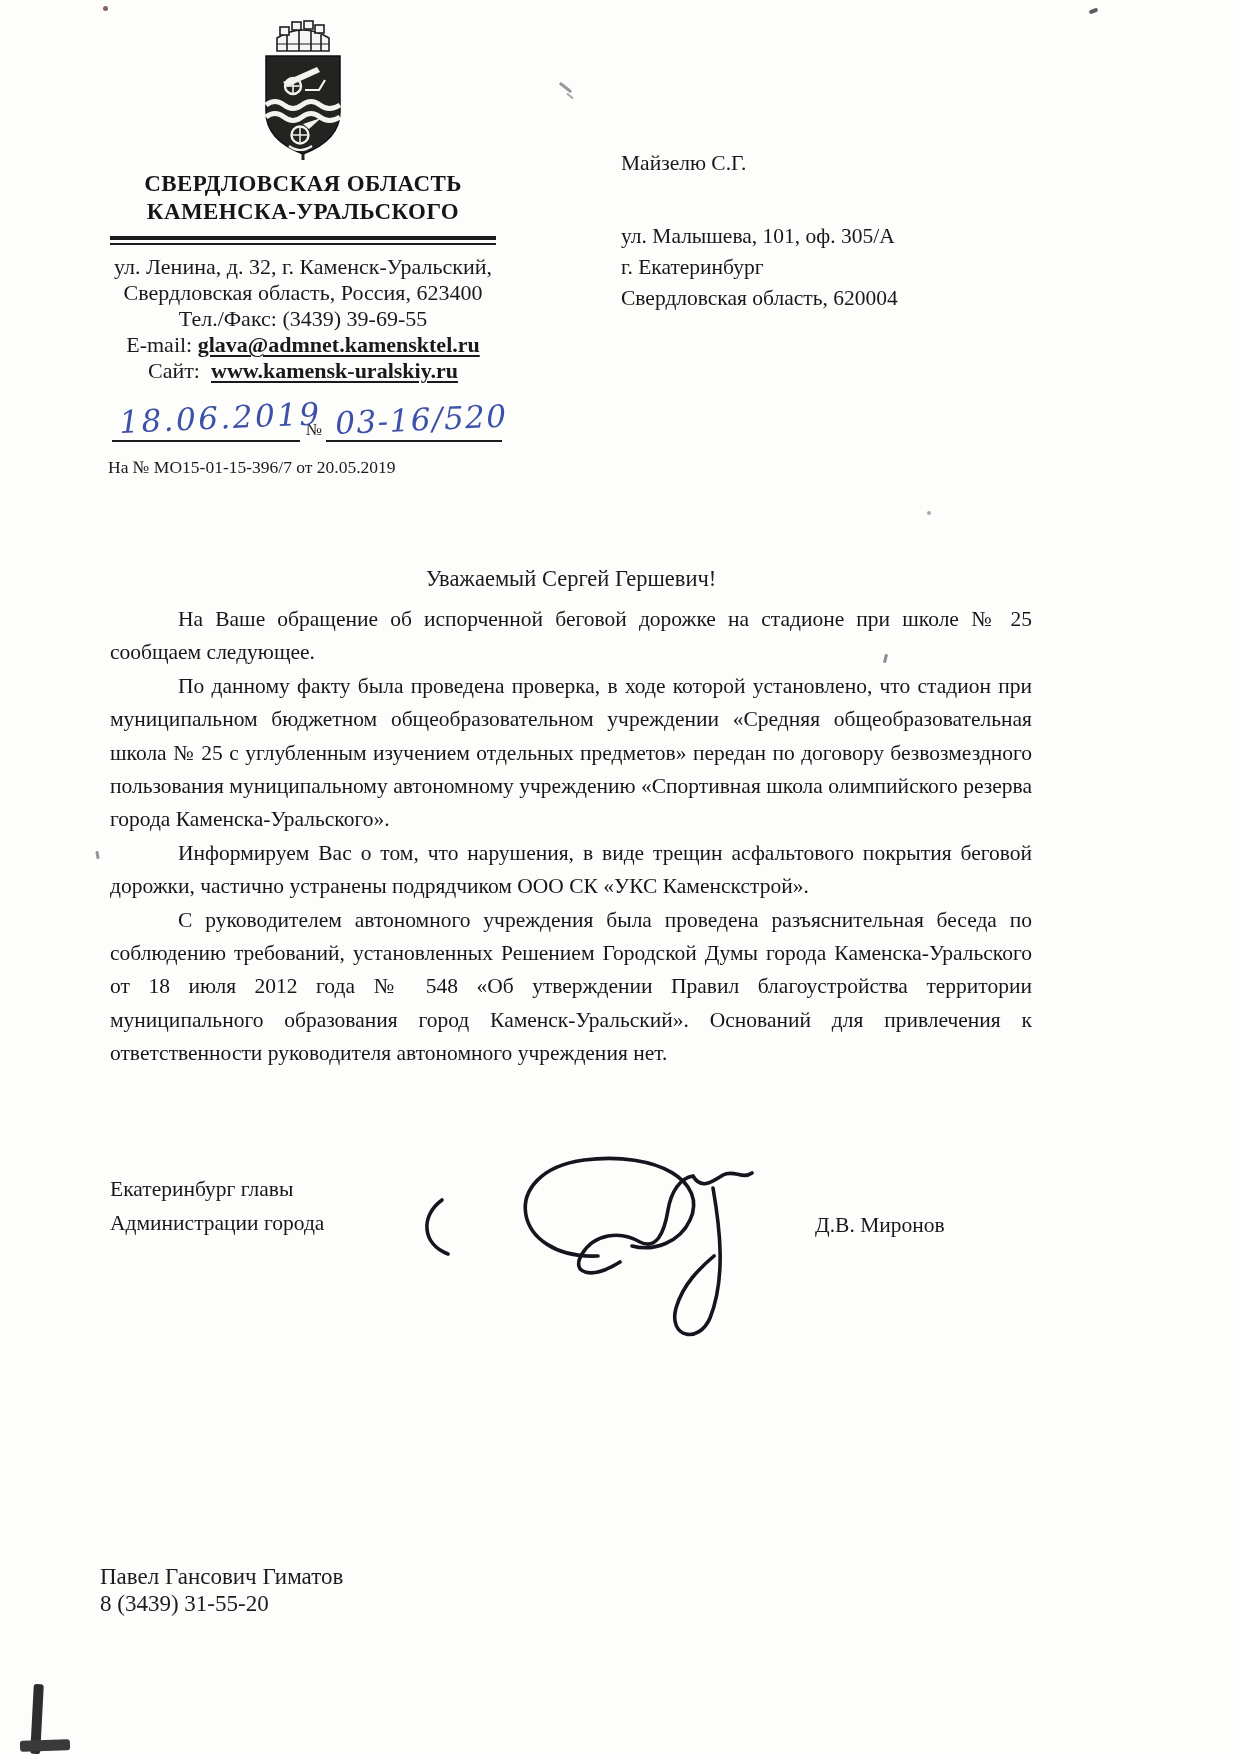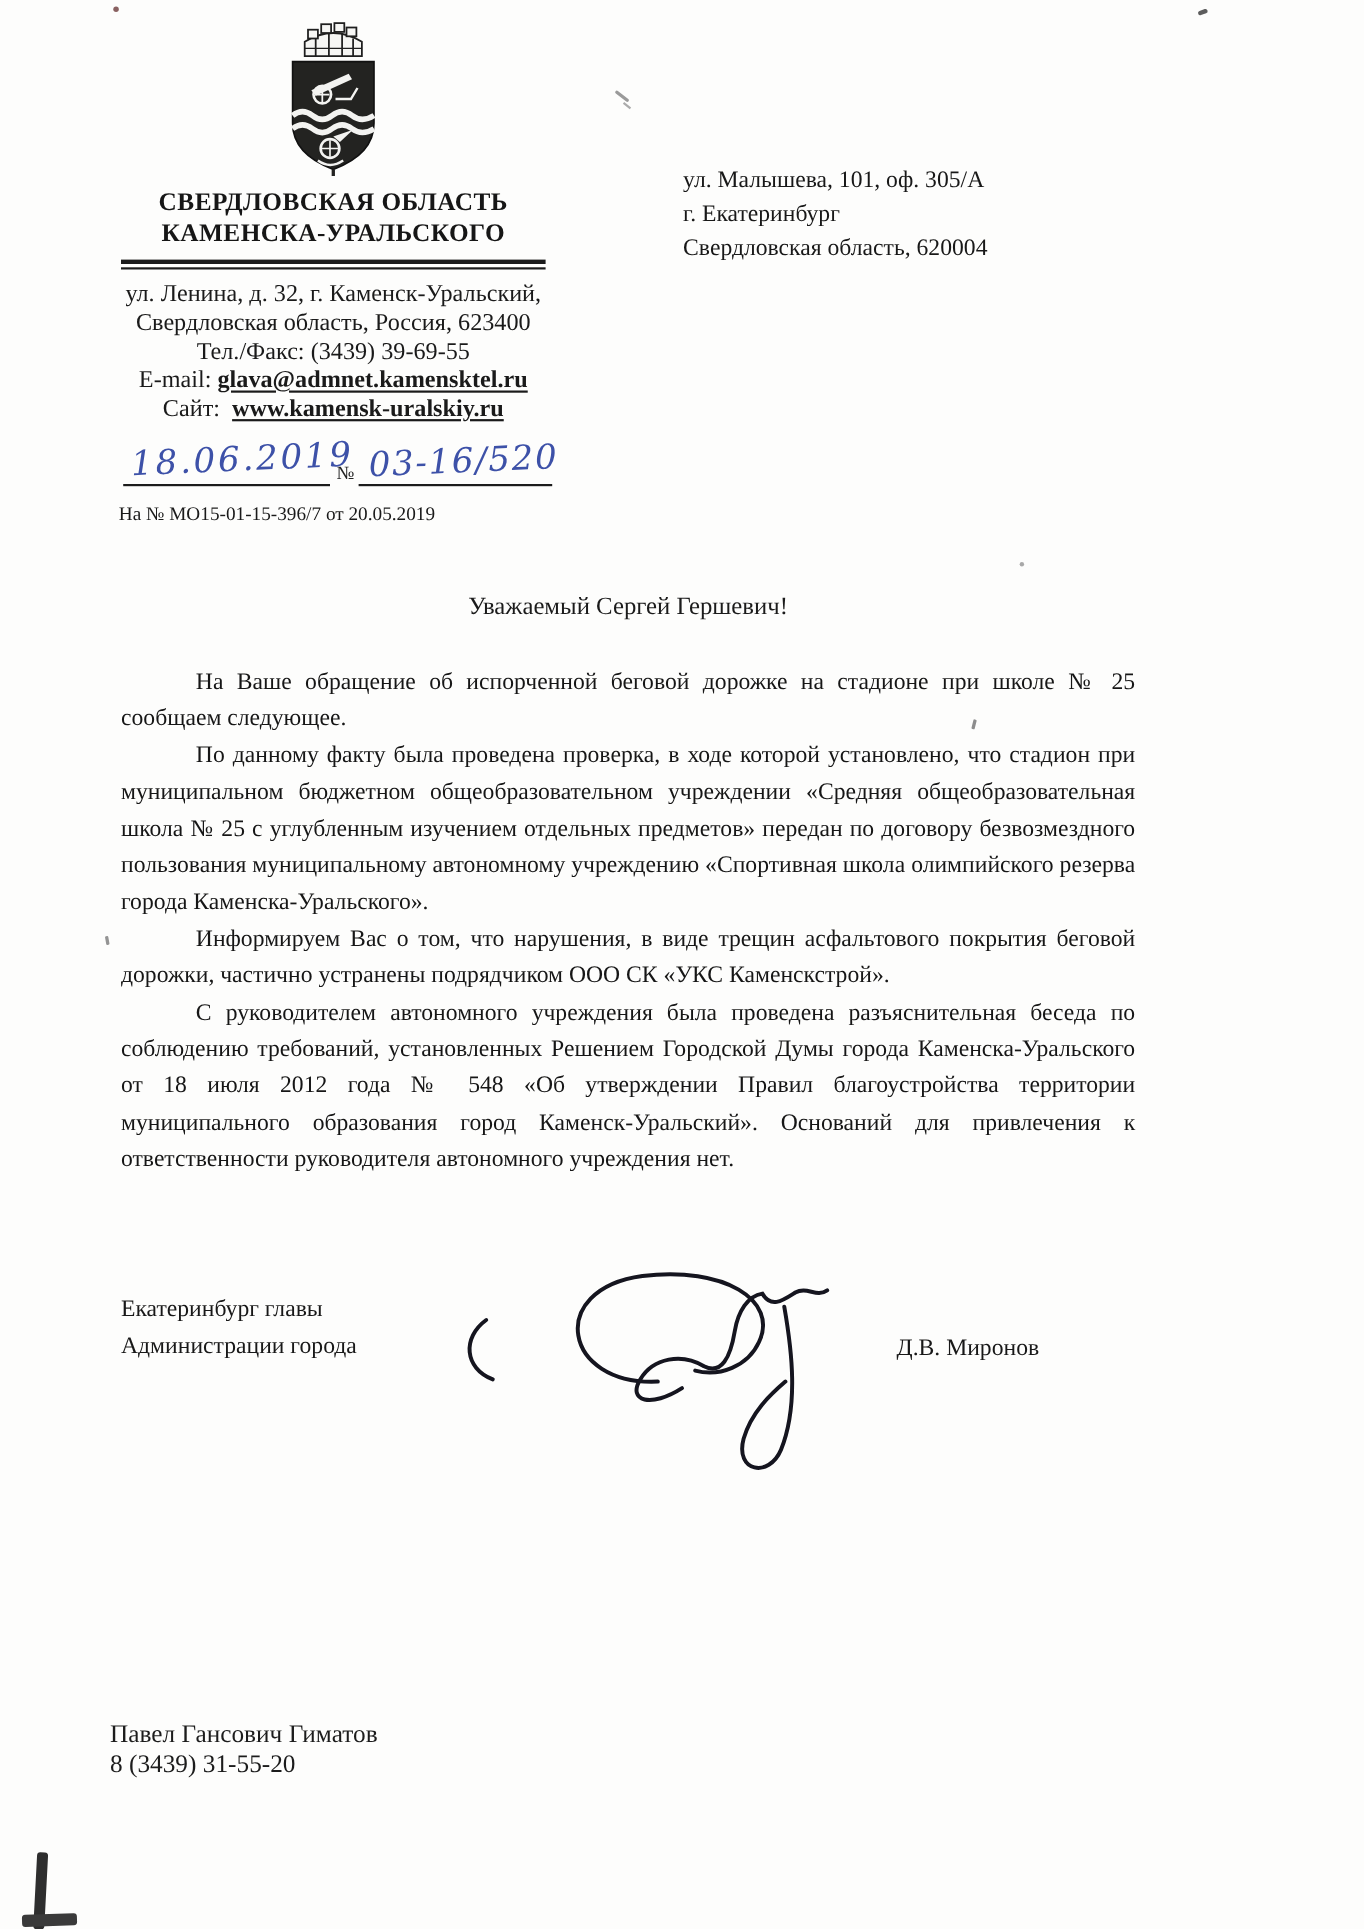--- a/index.html
+++ b/index.html
@@ -57,21 +57,21 @@
 
   
   .recipient{
     position:absolute; left:621px; top:148px; width:430px;
     font-size:21.5px; line-height:31px; color:#181818;
   }
   .recipient .name{display:block; margin-bottom:42px;}
 
   
   .salutation{
-    position:absolute; left:110px; top:538px; width:922px;
+    position:absolute; left:110px; top:566px; width:922px;
     text-align:center; font-size:22.5px; color:#1b1b1b;
   }
   .body-text{
     position:absolute; left:110px; top:603px; width:922px;
     font-size:21.5px; line-height:33.4px; color:#161616;
     text-align:justify;
   }
   .body-text p{margin:0; text-indent:68px;}
 
   
@@ -166,20 +166,21 @@
     </div>
 
     <div class="hw-row">
       <span class="hw-seg hw-date"><span class="hw-text">18.06.2019</span></span><span class="no-sign">№</span><span class="hw-seg hw-num"><span class="hw-text">03-16/520</span></span>
     </div>
 
     <div class="ref-line">На № МО15-01-15-396/7 от 20.05.2019</div>
   </div>
 
   <div class="recipient">
+    <span class="name">Майзелю С.Г.</span>
     <div>ул. Малышева, 101, оф. 305/А</div>
     <div>г. Екатеринбург</div>
     <div>Свердловская область, 620004</div>
   </div>
 
   <div class="salutation">Уважаемый Сергей Гершевич!</div>
 
   <div class="body-text">
     <p>На Ваше обращение об испорченной беговой дорожке на стадионе при школе № 25 сообщаем следующее.</p>
     <p>По данному факту была проведена проверка, в ходе которой установлено, что стадион при муниципальном бюджетном общеобразовательном учреждении «Средняя общеобразовательная школа № 25 с углубленным изучением отдельных предметов» передан по договору безвозмездного пользования муниципальному автономному учреждению «Спортивная школа олимпийского резерва города Каменска-Уральского».</p>

